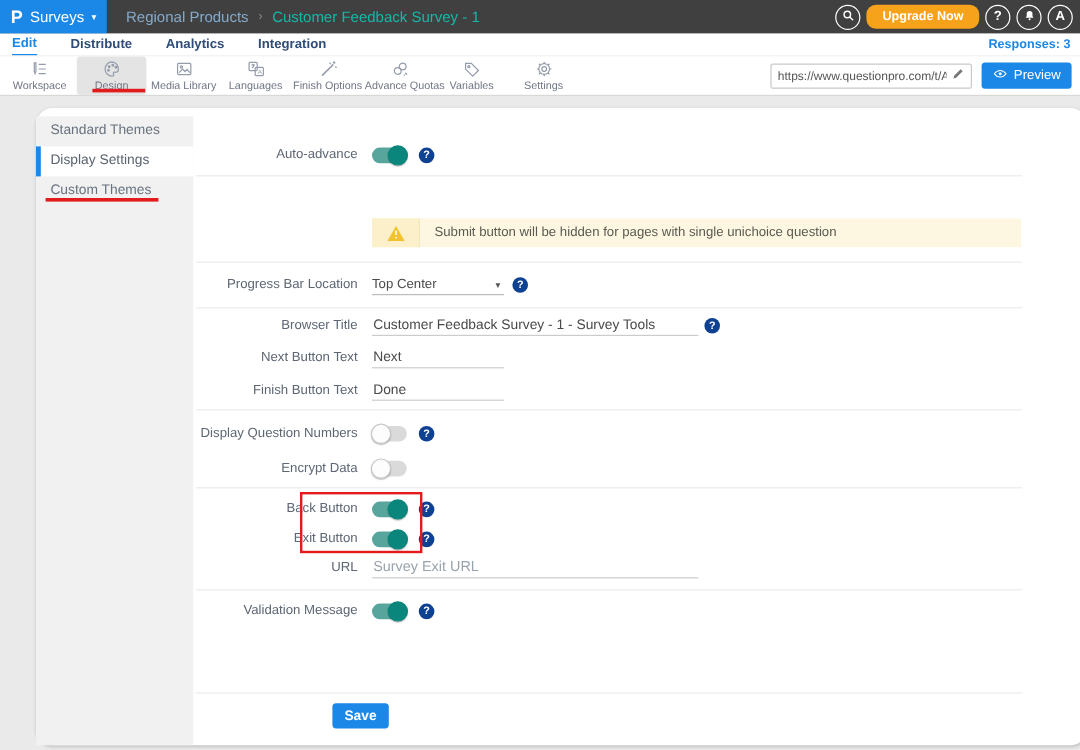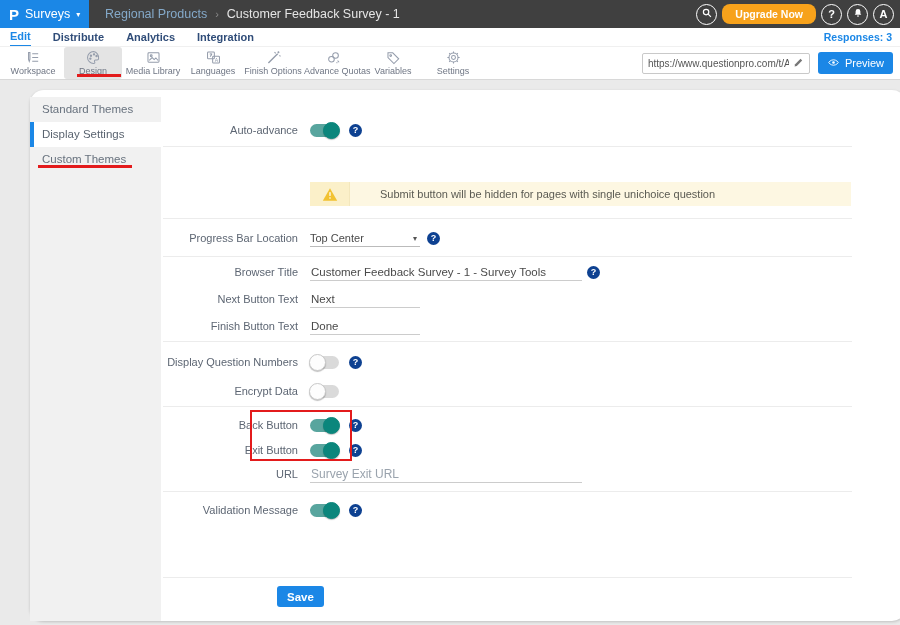--- a/index.html
+++ b/index.html
@@ -8,27 +8,27 @@
 
   
   .topbar { position:absolute; left:0; top:0; width:900px; height:28px; background:#404040; display:flex; align-items:center; }
   .brand { width:89px; height:28px; background:#1b87e6; display:flex; align-items:center; padding:0 9px; gap:6px; cursor:pointer; flex:none; }
   .logo { color:#fff; font-weight:bold; font-size:15px; line-height:1; }
   .brand-label { color:#fff; font-size:12.5px; }
   .brand .caret { color:#fff; font-size:8px; }
   .breadcrumb { margin-left:16px; display:flex; align-items:center; gap:8px; font-size:12.5px; }
   .crumb-parent { color:#84a9c9; cursor:pointer; }
   .crumb-sep { color:#8a8a8a; font-size:11px; }
-  .crumb-current { color:#e5e5e5; }
+  .crumb-current { color:#14b8a6; }
   .topbar-right { margin-left:auto; display:flex; align-items:center; gap:5px; padding-right:6px; }
   .icon-circle { width:21px; height:21px; border-radius:50%; border:1.5px solid #fff; background:transparent; color:#fff; display:flex; align-items:center; justify-content:center; font-size:11px; font-weight:bold; cursor:pointer; flex:none; }
   .upgrade-btn { height:20px; border:none; border-radius:8px; background:#f7a21b; color:#fff; font-weight:bold; font-size:10.5px; padding:0 13px; cursor:pointer; font-family:inherit; }
 
   
-  .subnav { position:absolute; left:0; top:28px; width:900px; height:19px; background:#fff; display:flex; align-items:center; gap:22px; padding-left:10px; border-bottom:1px solid #f0f0f0; }
+  .subnav { position:absolute; left:0; top:28px; width:900px; height:19px; background:#fff; display:flex; align-items:center; gap:28px; padding-left:10px; border-bottom:1px solid #f0f0f0; }
   .subnav-item { font-size:11px; font-weight:600; color:#2f4c78; cursor:pointer; line-height:17px; }
   .subnav-item.active { color:#1b87e6; border-bottom:1px solid #1b87e6; }
   .responses { position:absolute; right:8px; top:3px; font-size:10.5px; font-weight:600; color:#1b87e6; }
 
   
   .toolbar { position:absolute; left:0; top:47px; width:900px; height:33px; background:#fff; border-bottom:1px solid #d8d8d8; display:flex; align-items:center; padding-left:4px; }
   .tb-item { width:58px; flex:none; margin-right:2px; text-align:center; padding:2px 0 3px; border-radius:3px; cursor:pointer; }
   .tb-item.active { background:#e4e4e4;text-align:center; }
   .tb-icon { display:block; height:17px; }
   .tb-icon svg { stroke:#949cab; fill:none; stroke-width:1.2; }
@@ -59,21 +59,21 @@
   .help { display:inline-flex; width:13px; height:13px; border-radius:50%; background:#0e4191; color:#fff; font-size:9px; font-weight:bold; align-items:center; justify-content:center; vertical-align:middle; margin-left:9px; cursor:pointer; }
   .toggle + .help { margin-left:10px; }
 
   .uline { border:none; border-bottom:1px solid #ccc; outline:none; font-size:11.5px; color:#4a4a4a; font-family:inherit; height:17px; vertical-align:middle; background:transparent; padding:0 1px 1px; }
   .uline::placeholder { color:#9aa3ad; font-size:12px; }
   .w272 { width:272px; } .w110 { width:110px; }
 
   .select { display:inline-flex; width:110px; justify-content:space-between; align-items:center; border-bottom:1px solid #bbb; font-size:11px; color:#4a4a4a; vertical-align:middle; cursor:pointer; height:17px; }
   .select .caret { font-size:8px; color:#555; margin-right:3px; }
 
-  .warning { position:absolute; left:149px; top:92px; width:541px; height:24px; background:#fdf7e2; display:flex; align-items:center;gap:18px; }
+  .warning { position:absolute; left:149px; top:92px; width:541px; height:24px; background:#fdf7e2; display:flex; align-items:center; }
   .warn-icon-wrap { width:40px; height:24px; background:#fbf0c9; border-right:1px solid #f3e7bd; display:flex; align-items:center; justify-content:center; flex:none; }
   .warn-text { font-size:11px; color:#5a5a52; padding-left:12px; }
 
   .red-box { position:absolute; left:89px; top:320px; width:102px; height:51px; border:2px solid #e31b1c; }
 
   .save-btn { position:absolute; left:116px; top:496px; height:21px; border:none; border-radius:3px; background:#1b87e6; color:#fff; font-size:11.5px; font-weight:bold; padding:0 10px; cursor:pointer; font-family:inherit; }
 </style>
 </head>
 <body>
 

